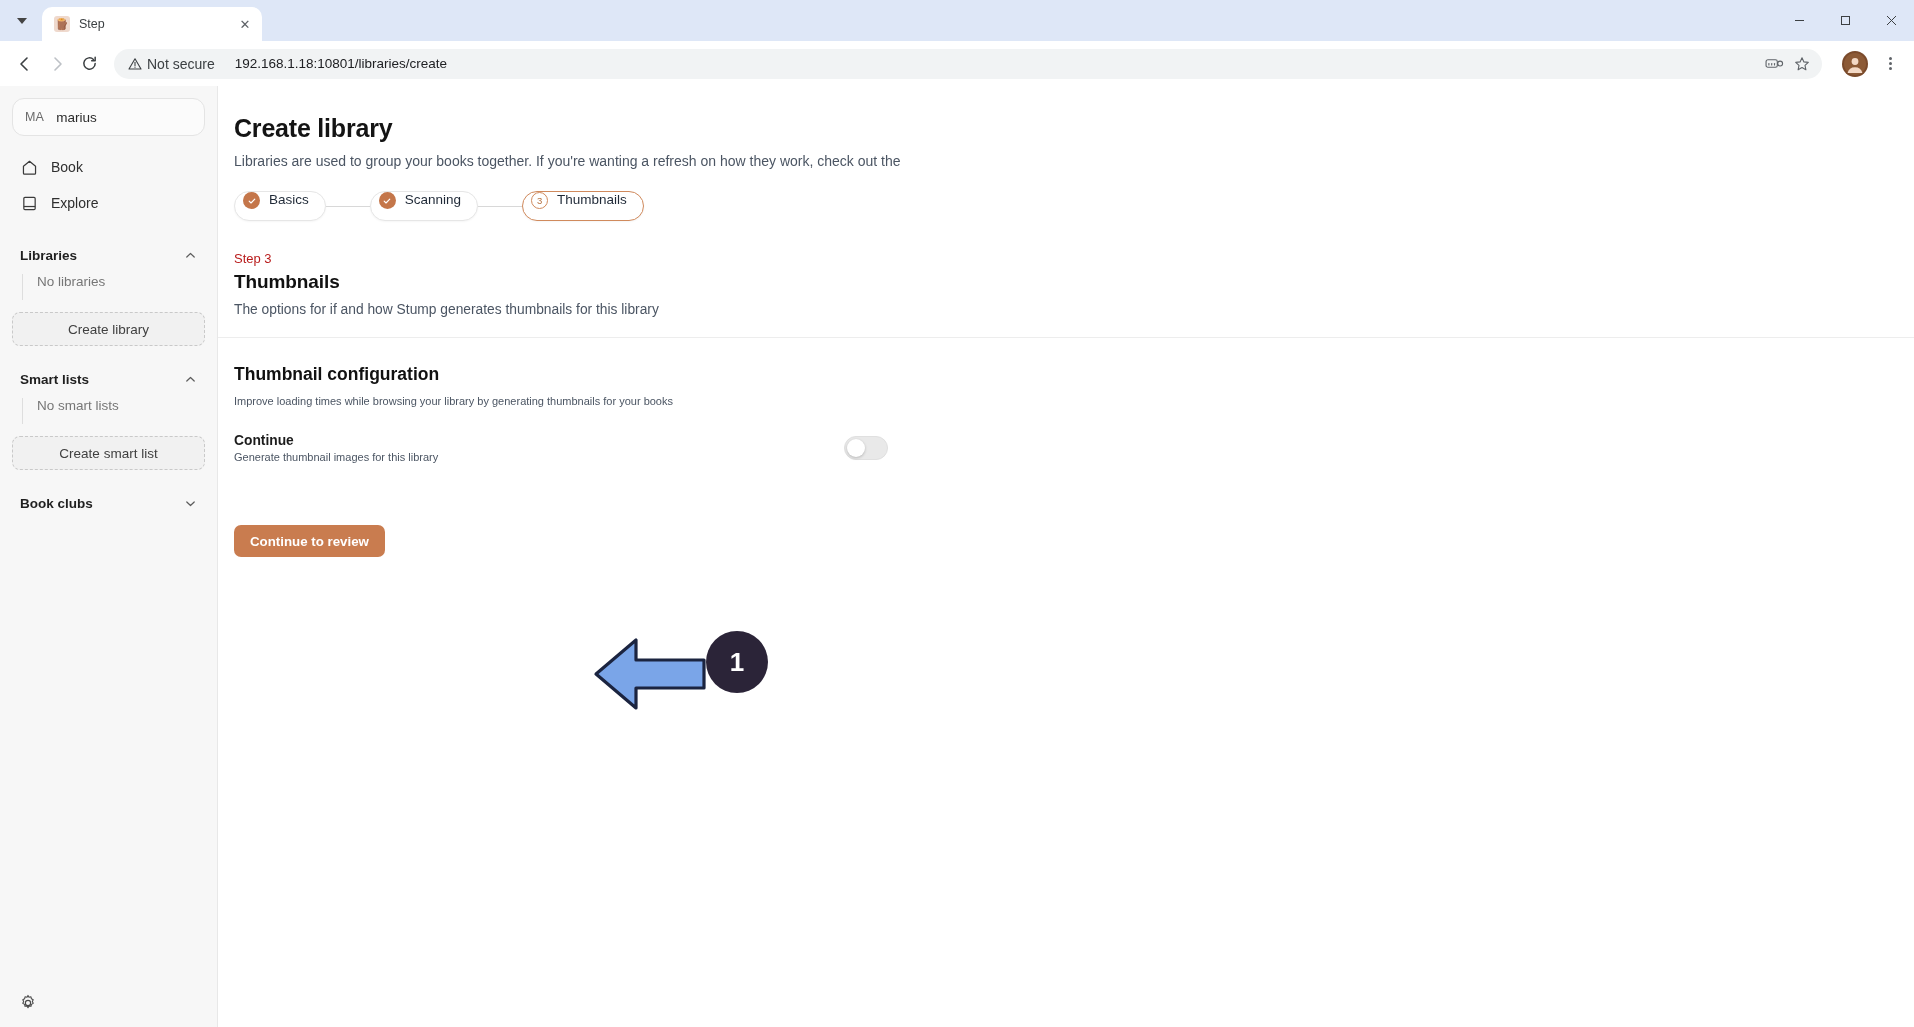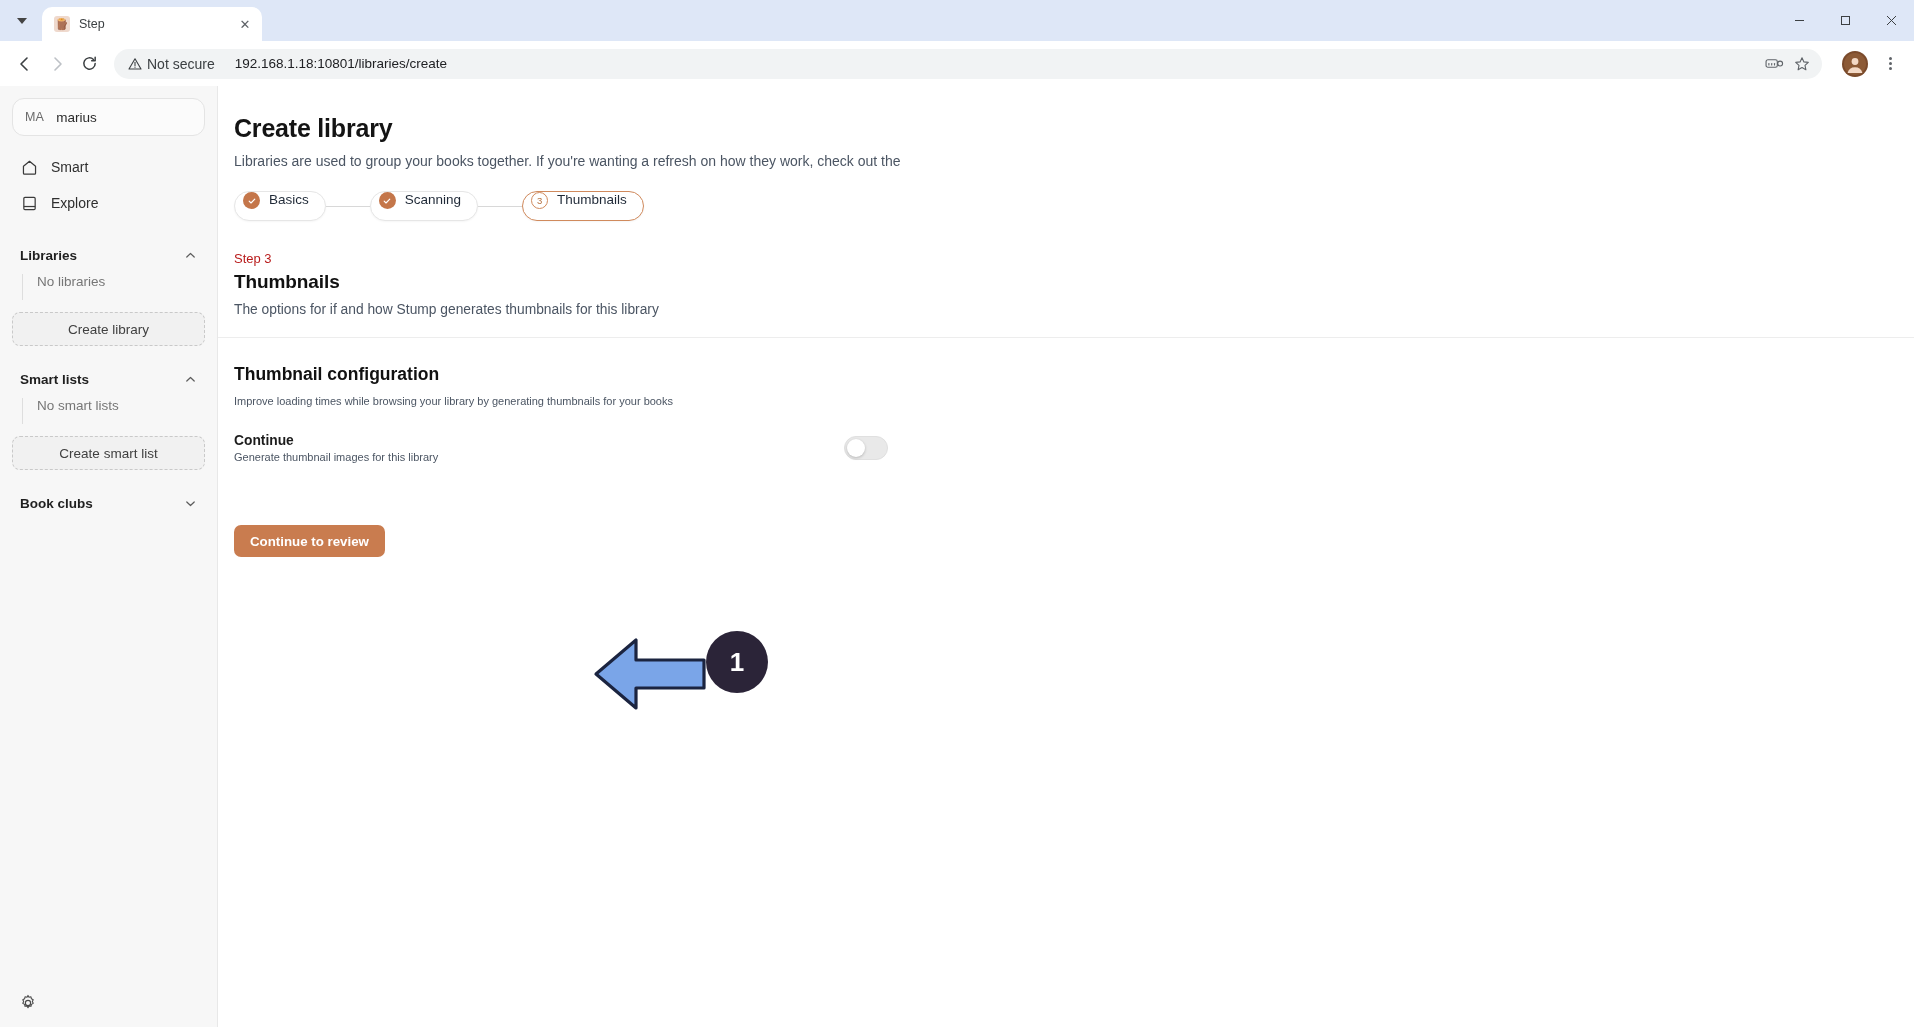--- a/index.html
+++ b/index.html
@@ -385,21 +385,21 @@
         <span class="user-initials">MA</span>
         <span class="user-name">marius</span>
       </div>
 
       <div class="nav-item">
         <span class="nav-ico">
           <svg width="17" height="17" viewBox="0 0 18 18">
               <path d="M2.6 7.6 L9 2.4 L15.4 7.6 V15 a1 1 0 0 1-1 1 H3.6 a1 1 0 0 1-1-1 Z" fill="none" stroke="currentColor" stroke-width="1.3" stroke-linejoin="round"></path>
             </svg>
         </span>
-        <span class="nav-label">Smart</span>
+        <span class="nav-label">Book</span>
       </div>
 
       <div class="nav-item">
         <span class="nav-ico">
           <svg width="17" height="17" viewBox="0 0 18 18">
               <rect x="3" y="2.4" width="12" height="13.2" rx="1.2" fill="none" stroke="currentColor" stroke-width="1.3"></rect>
               <line x1="3" y1="12.2" x2="15" y2="12.2" stroke="currentColor" stroke-width="1.3"></line>
             </svg>
         </span>
         <span class="nav-label">Explore</span>

